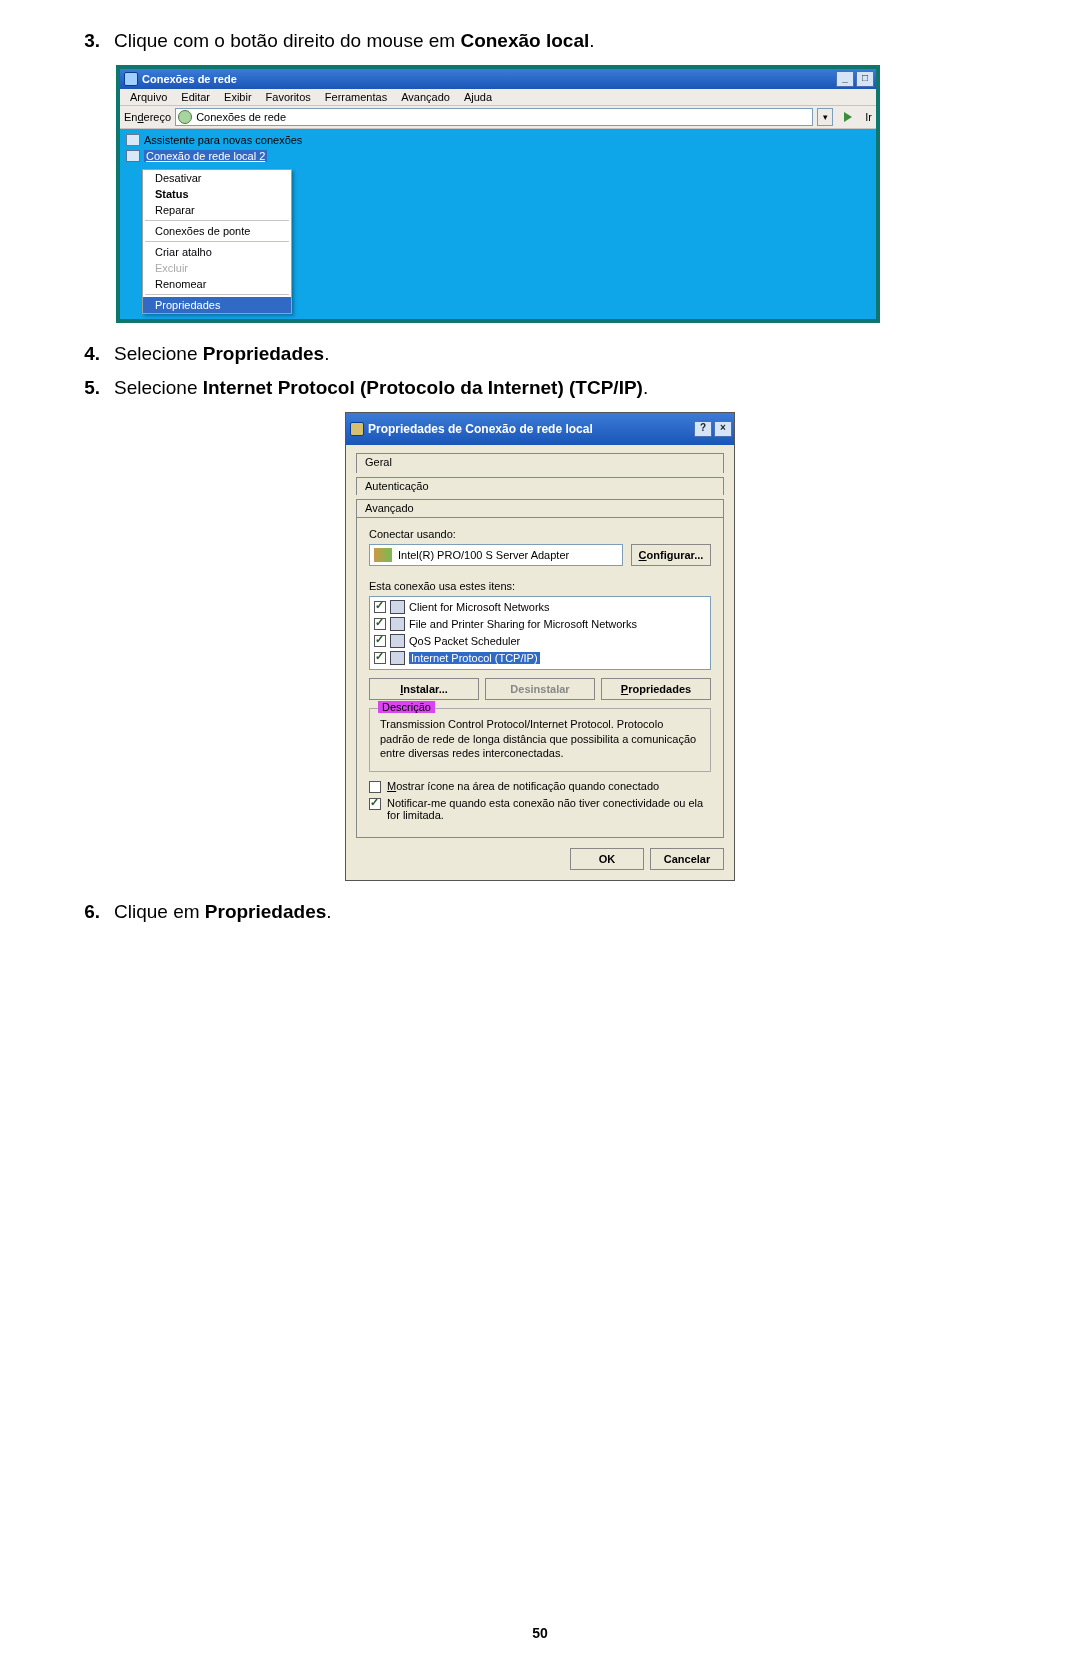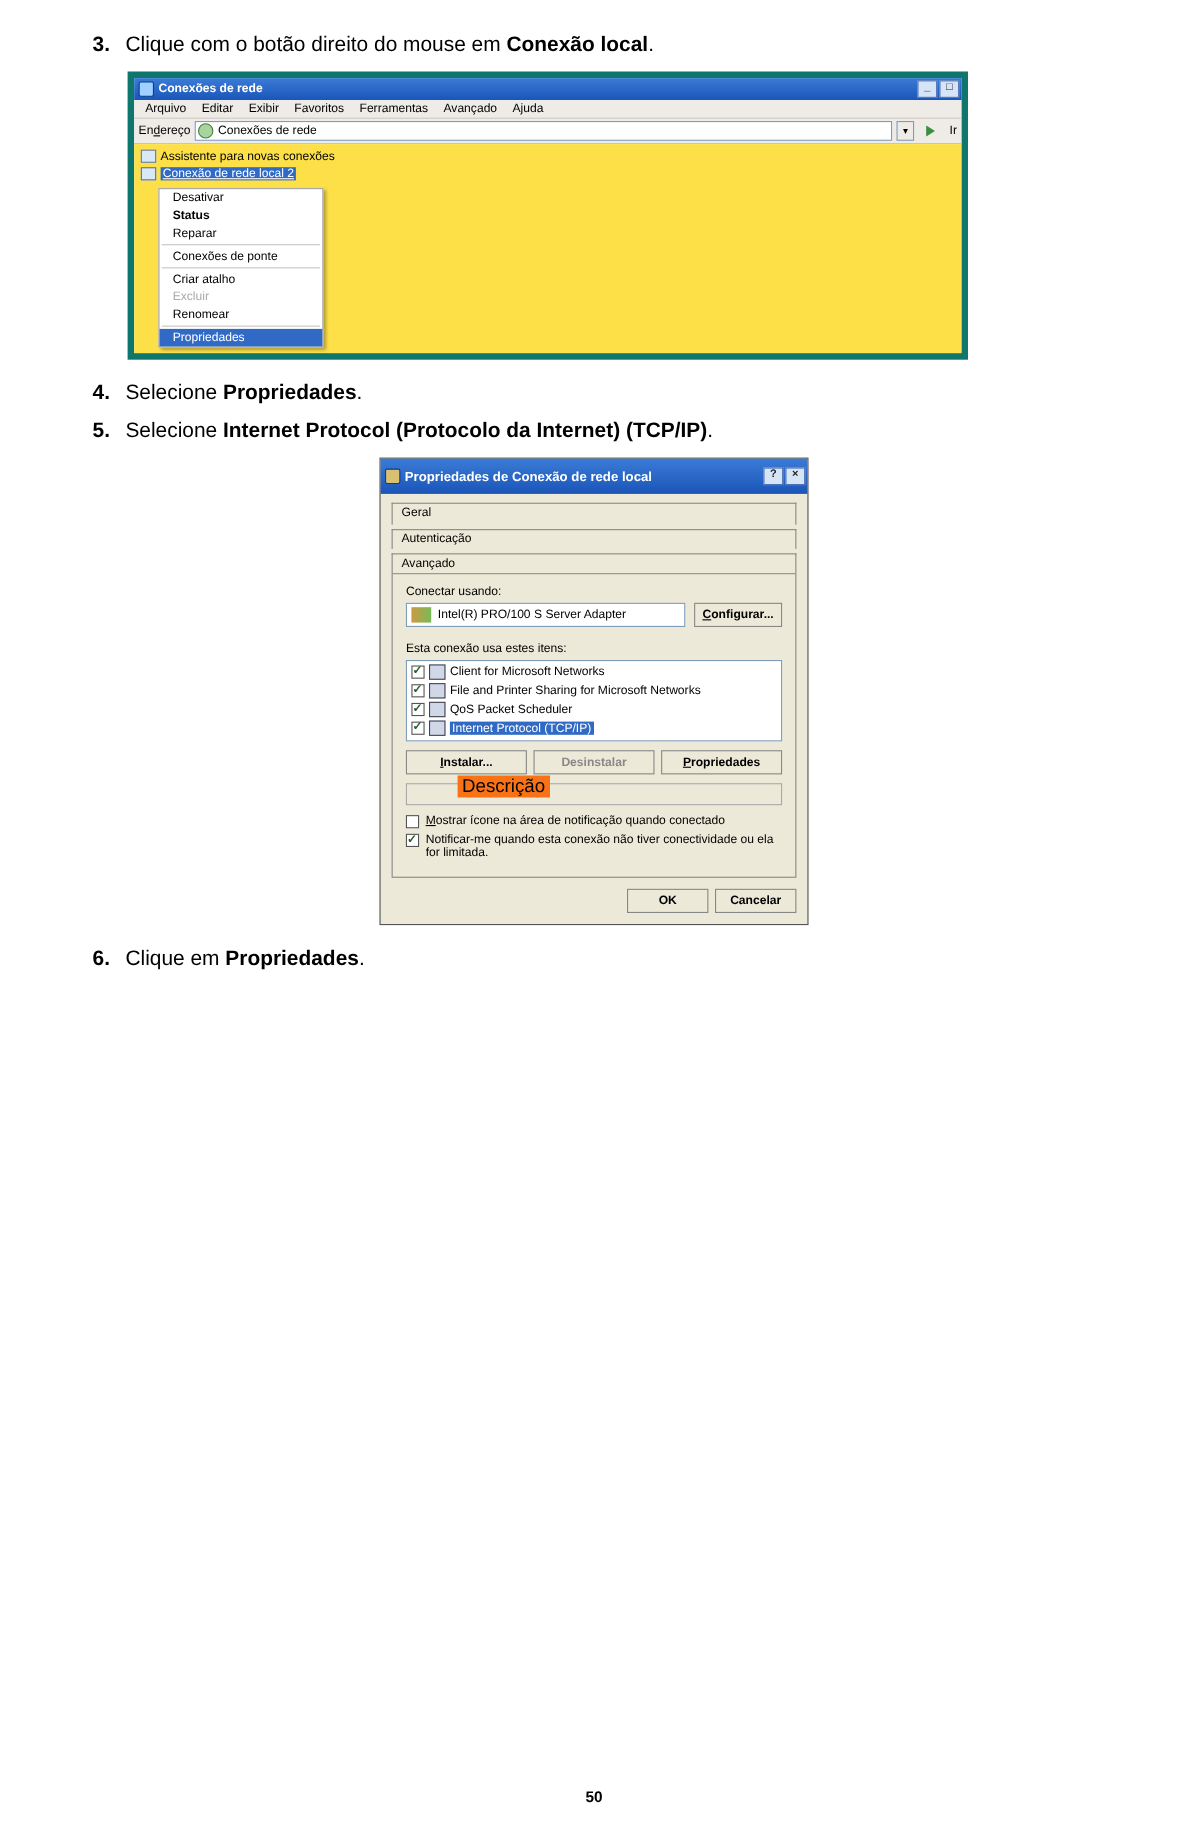--- a/index.html
+++ b/index.html
@@ -27,21 +27,21 @@
     text-align: right;
     padding-right: 14px;
   }
   .step-text { flex: 1; }
   .step-text b { font-weight: 700; }
 
   
   .shot1 {
     margin: 10px 0 18px 36px;
     width: 764px;
-    border: 6px solid #0f766e;
+    border: 4px solid #0f766e;
     font-family: Tahoma, Arial, sans-serif;
     font-size: 11px;
     background: #fff;
   }
   .title1 {
     display: flex;
     align-items: center;
     background: linear-gradient(180deg,#3b7bd6,#1a55b8);
     color: #fff;
     height: 20px;
@@ -117,21 +117,21 @@
     justify-content: center;
   }
   .arrow-icon {
     width: 0; height: 0;
     border-top: 5px solid transparent;
     border-bottom: 5px solid transparent;
     border-left: 8px solid #3a8f3a;
   }
   .go-label { margin-left: 2px; }
   .content1 {
-    background: #fde047;
+    background: #0ea5e9;
     padding: 4px 6px 40px 6px;
     min-height: 190px;
     position: relative;
   }
   .tree-item {
     display: flex;
     align-items: center;
     gap: 4px;
     height: 15px;
     margin-bottom: 1px;
@@ -305,24 +305,23 @@
   .group {
     border: 1px solid #aaa;
     padding: 8px 10px 10px 10px;
     margin-bottom: 8px;
     position: relative;
   }
   .group .legend {
     position: absolute;
     top: -8px;
     left: 8px;
-    background: #f97316;
+    background: #d946ef;
     padding: 0 4px;
-    font-size: 17px;
-    margin-left: 38px;
+    font-size: 11px;
   }
   .chk-row {
     display: flex;
     gap: 6px;
     align-items: flex-start;
     margin-bottom: 4px;
   }
   .chk-row .cb { margin-top: 1px; }
   .dlg-btns {
     display: flex;
@@ -473,20 +472,21 @@
       </div>
 
       <div class="btn-row">
         <button class="btn"><u>I</u>nstalar...</button>
         <button class="btn dis">Desinstalar</button>
         <button class="btn"><u>P</u>ropriedades</button>
       </div>
 
       <div class="group">
         <span class="legend">Descrição</span>
+        <div style="font-size:11px;line-height:1.35">Transmission Control Protocol/Internet Protocol. Protocolo padrão de rede de longa distância que possibilita a comunicação entre diversas redes interconectadas.</div>
       </div>
 
       <div class="chk-row">
         <div class="cb"></div>
         <span><u>M</u>ostrar ícone na área de notificação quando conectado</span>
       </div>
       <div class="chk-row">
         <div class="cb checked"></div>
         <span>Notificar-me quando esta conexão não tiver conectividade ou ela for limitada.</span>
       </div>

